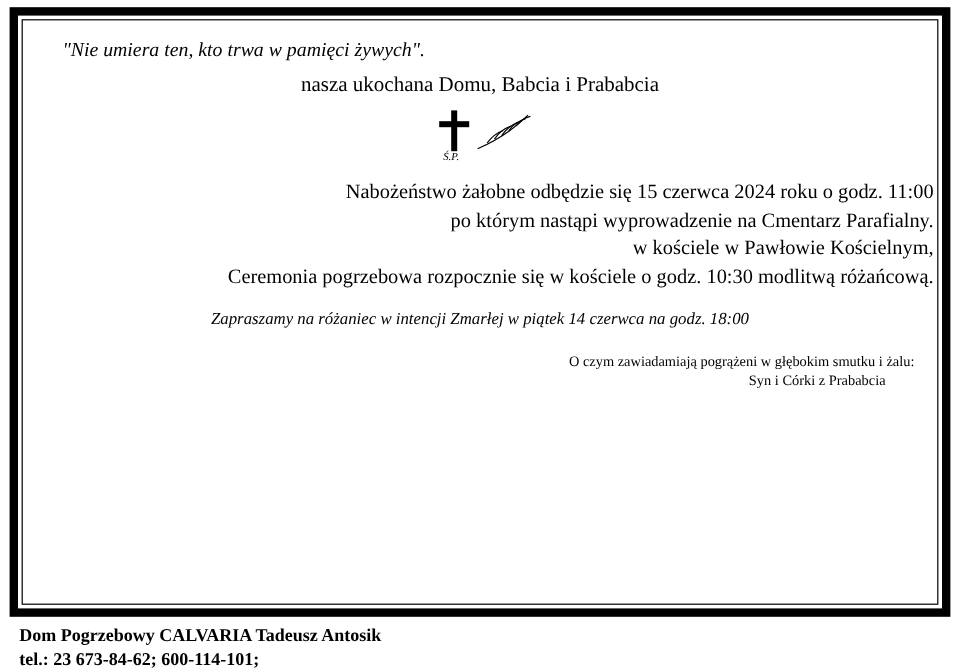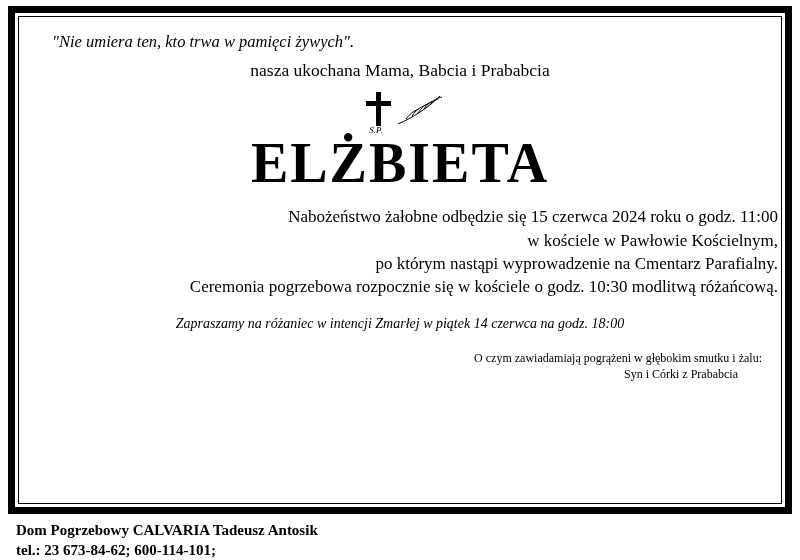--- a/index.html
+++ b/index.html
@@ -138,21 +138,21 @@
 
   <div class="frame-outer">
     <div class="frame-inner"></div>
   </div>
 
   <div class="content">
 
     <div class="quote">"Nie umiera ten, kto trwa w pamięci żywych".</div>
 
     <div class="intro">
-      <span class="line2">nasza ukochana Mama, Babcia i Prababcia</span>
+      <span class="line2">nasza ukochana Domu, Babcia i Prababcia</span>
     </div>
 
     <div class="emblem">
       <svg width="120" height="46" viewBox="0 0 120 46" xmlns="http://www.w3.org/2000/svg">
 
         <g stroke="#000000" stroke-width="1" fill="none">
           <path d="M58 36 C 72 30, 88 20, 100 8"></path>
           <path d="M72 28 C 76 22, 80 19, 86 17"></path>
           <path d="M78 25 C 82 19, 86 16, 92 14"></path>
           <path d="M84 21 C 88 15, 92 13, 98 11"></path>
@@ -162,27 +162,26 @@
 
         <g fill="#000000">
           <rect x="36" y="4" width="5" height="34"></rect>
           <rect x="26" y="13" width="25" height="5"></rect>
         </g>
         <text x="36" y="45" font-family="Liberation Serif, serif" font-size="9" font-style="italic" fill="#000000" text-anchor="middle">Ś.P.</text>
       </svg>
     </div>
 
     <div class="name">
-      <span class="first">ELŻBIETA</span>
     </div>
 
     <div class="service">
       <div>Nabożeństwo żałobne odbędzie się 15 czerwca 2024 roku o godz. 11:00</div>
+      <div>po którym nastąpi wyprowadzenie na Cmentarz Parafialny.</div>
       <div>w kościele w Pawłowie Kościelnym,</div>
-      <div>po którym nastąpi wyprowadzenie na Cmentarz Parafialny.</div>
       <div>Ceremonia pogrzebowa rozpocznie się w kościele o godz. 10:30 modlitwą różańcową.</div>
     </div>
 
     <div class="rosary">
       <div>Zapraszamy na różaniec w intencji Zmarłej w piątek 14 czerwca na godz. 18:00</div>
     </div>
 
     <div class="closing">
       <div>O czym zawiadamiają pogrążeni w głębokim smutku i żalu:</div>
       <span class="sign">Syn i Córki z Prababcia</span>

